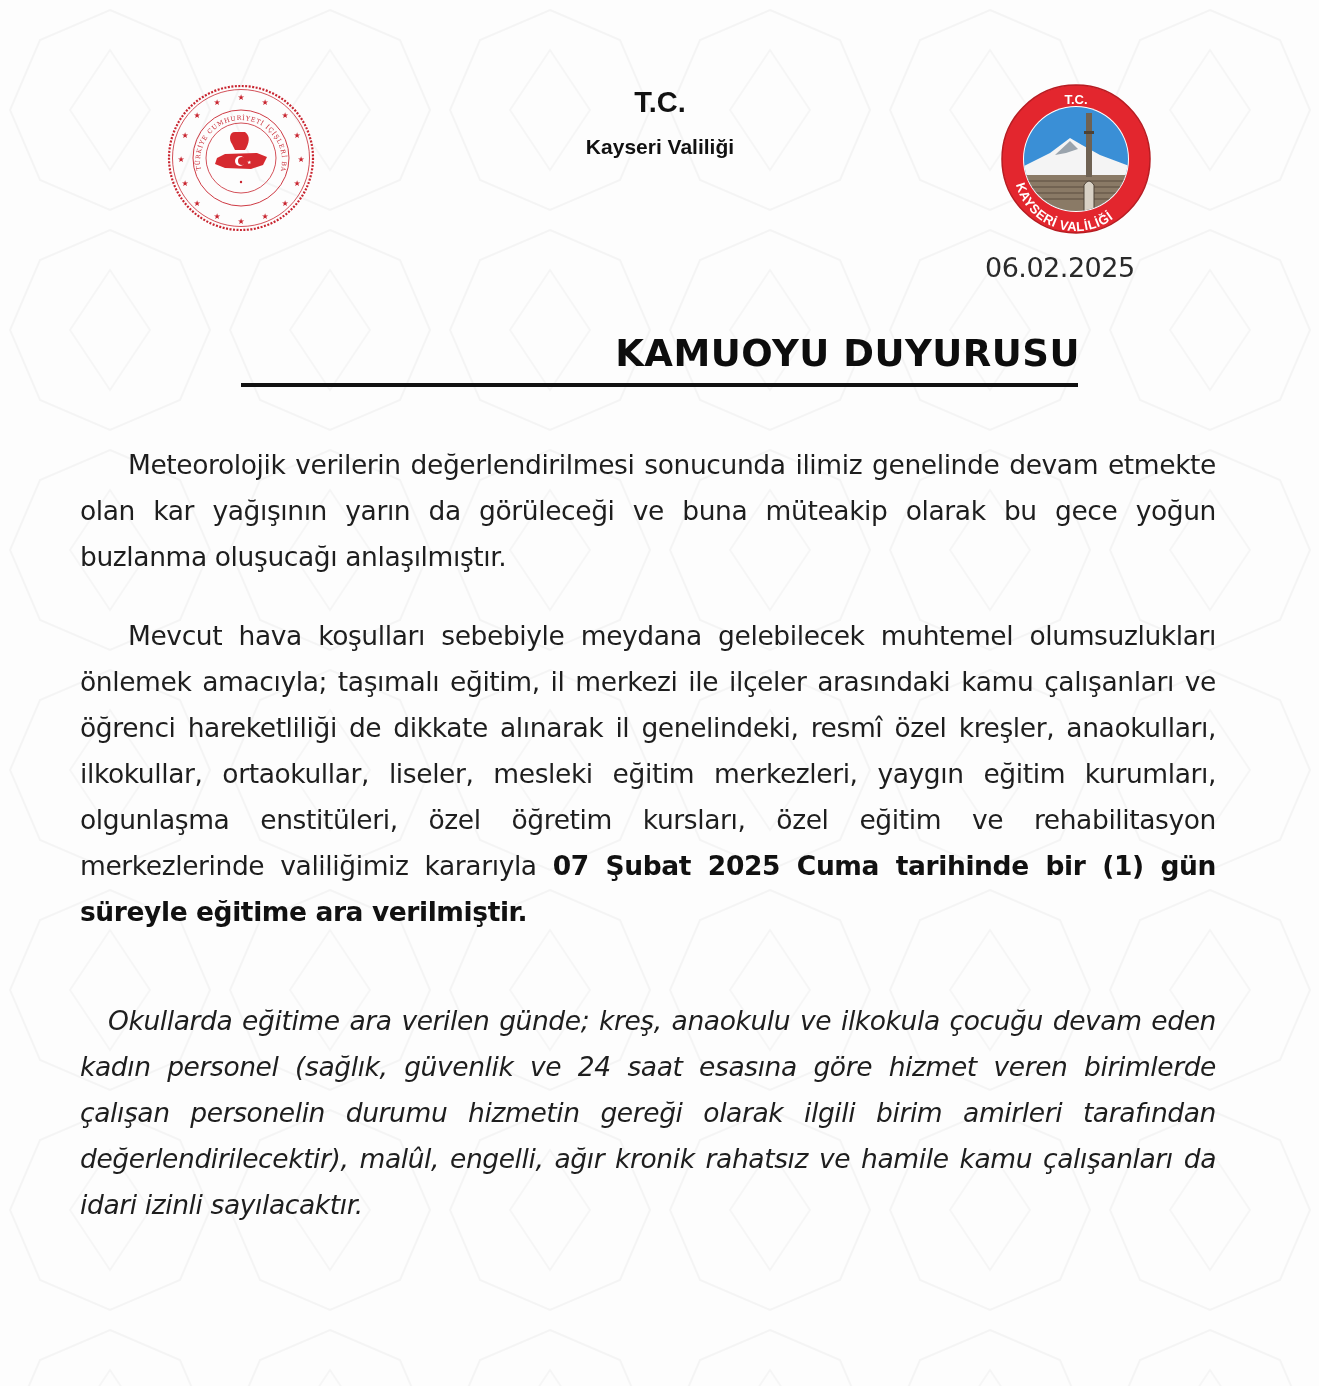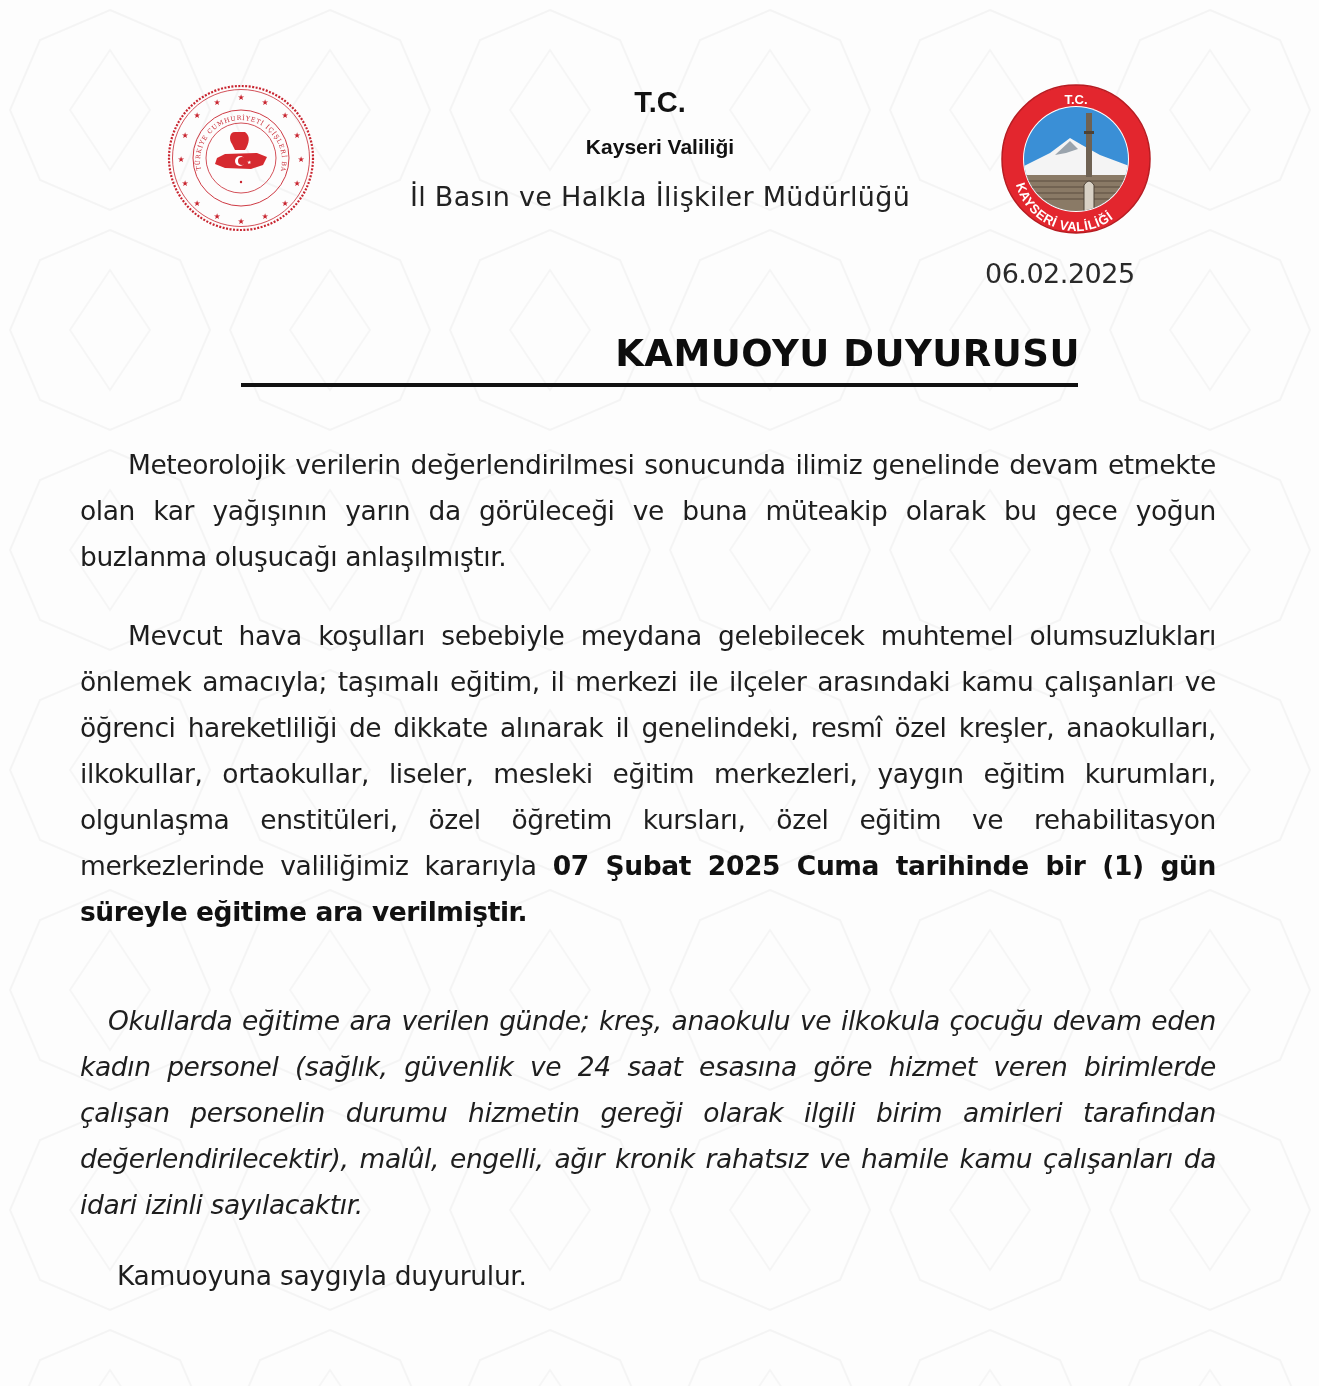--- a/index.html
+++ b/index.html
@@ -16,21 +16,21 @@
   .page { position: absolute; inset: 0; z-index: 1; }
 
   .logo-left { position: absolute; left: 165px; top: 82px; width: 152px; height: 152px; }
   .logo-right { position: absolute; left: 1000px; top: 83px; width: 152px; height: 152px; }
 
   .header { position: absolute; left: 330px; top: 82px; width: 660px; text-align: center; }
   .hdr-tc { font-family: "Liberation Sans", sans-serif; font-weight: 700; font-size: 29px; line-height: 40px; color: #111; }
   .hdr-gov { font-family: "Liberation Sans", sans-serif; font-weight: 700; font-size: 21px; line-height: 50px; color: #111; }
   .hdr-dept { font-family: "DejaVu Sans", sans-serif; font-weight: 400; font-size: 27px; line-height: 50px; color: #222; letter-spacing: 0.3px; }
 
-  .date { position: absolute; left: 985px; top: 258px; font-size: 27px; color: #2a2a2a; font-family: "DejaVu Sans", sans-serif; letter-spacing: -0.5px; }
+  .date { position: absolute; left: 985px; top: 252px; font-size: 27px; color: #2a2a2a; font-family: "DejaVu Sans", sans-serif; letter-spacing: -0.5px; }
 
   .title { position: absolute; left: 240px; top: 330px; width: 840px; text-align: right;
     font-family: "DejaVu Sans", sans-serif; font-weight: 700; font-size: 37px; line-height: 48px; color: #0d0d0d; letter-spacing: 0.5px; }
   .title-rule { position: absolute; left: 241px; top: 383px; width: 837px; height: 4px; background: #111; }
 
   .para { position: absolute; left: 80px; width: 1136px;
     font-family: "DejaVu Sans", sans-serif; font-size: 26.5px; line-height: 46px; color: #1e1e1e;
     text-align: justify; letter-spacing: -0.4px; }
   .para b { font-weight: 700; color: #111; }
   .p1 { top: 442px; }
@@ -85,21 +85,20 @@
     <path d="M52 76 L 60 72 L 92 71 L 102 75 L 98 83 L 86 87 L 60 86 L 50 82 Z" fill="#d62a30"></path>
     <circle cx="75" cy="79" r="5" fill="#fff"></circle>
     <circle cx="77" cy="79" r="4" fill="#d62a30"></circle>
     <text x="82" y="82" font-size="5" fill="#fff">★</text>
     <circle cx="76" cy="100" r="1.2" fill="#c8242f"></circle>
   </svg>
 
   <div class="header">
     <div class="hdr-tc">T.C.</div>
     <div class="hdr-gov">Kayseri Valiliği</div>
-    <div class="hdr-dept">İl  Basın ve Halkla İlişkiler Müdürlüğü</div>
   </div>
 
   <svg class="logo-right" viewBox="0 0 152 152" xmlns="http://www.w3.org/2000/svg">
     <defs>
       <clipPath id="inner">
           <circle cx="76" cy="76" r="52"></circle>
         </clipPath>
     </defs>
     <circle cx="76" cy="76" r="74" fill="#e3262e"></circle>
     <circle cx="76" cy="76" r="74" fill="none" stroke="#b71c22" stroke-width="1.5"></circle>
@@ -129,14 +128,13 @@
 
   <div class="title">KAMUOYU DUYURUSU</div>
   <div class="title-rule"></div>
 
   <div class="para p1"><span class="indent"></span><span>Meteorolojik verilerin değerlendirilmesi sonucunda ilimiz genelinde devam etmekte olan kar yağışının yarın da görüleceği ve buna müteakip olarak  bu gece yoğun buzlanma oluşucağı anlaşılmıştır.</span></div>
 
   <div class="para p2"><span class="indent"></span><span>Mevcut hava koşulları sebebiyle meydana gelebilecek muhtemel olumsuzlukları önlemek amacıyla; taşımalı eğitim, il merkezi ile ilçeler arasındaki kamu çalışanları ve öğrenci hareketliliği de dikkate alınarak il genelindeki, resmî özel kreşler, anaokulları, ilkokullar, ortaokullar, liseler, mesleki eğitim merkezleri, yaygın eğitim kurumları, olgunlaşma enstitüleri, özel öğretim kursları, özel eğitim ve rehabilitasyon merkezlerinde valiliğimiz kararıyla </span><b>07 Şubat 2025 Cuma tarihinde bir (1) gün süreyle eğitime ara verilmiştir.</b></div>
 
   <div class="para p3"><span class="indent-sm"></span><span>Okullarda eğitime ara verilen günde; kreş, anaokulu ve ilkokula çocuğu devam eden kadın personel (sağlık, güvenlik ve 24 saat esasına göre hizmet veren birimlerde çalışan personelin durumu hizmetin gereği olarak ilgili birim amirleri tarafından değerlendirilecektir), malûl, engelli, ağır kronik rahatsız ve hamile kamu çalışanları da idari izinli sayılacaktır.</span></div>
 
-  <div class="closing">Kamuoyuna saygıyla duyurulur.</div>
 </div>
 
 </body></html>

